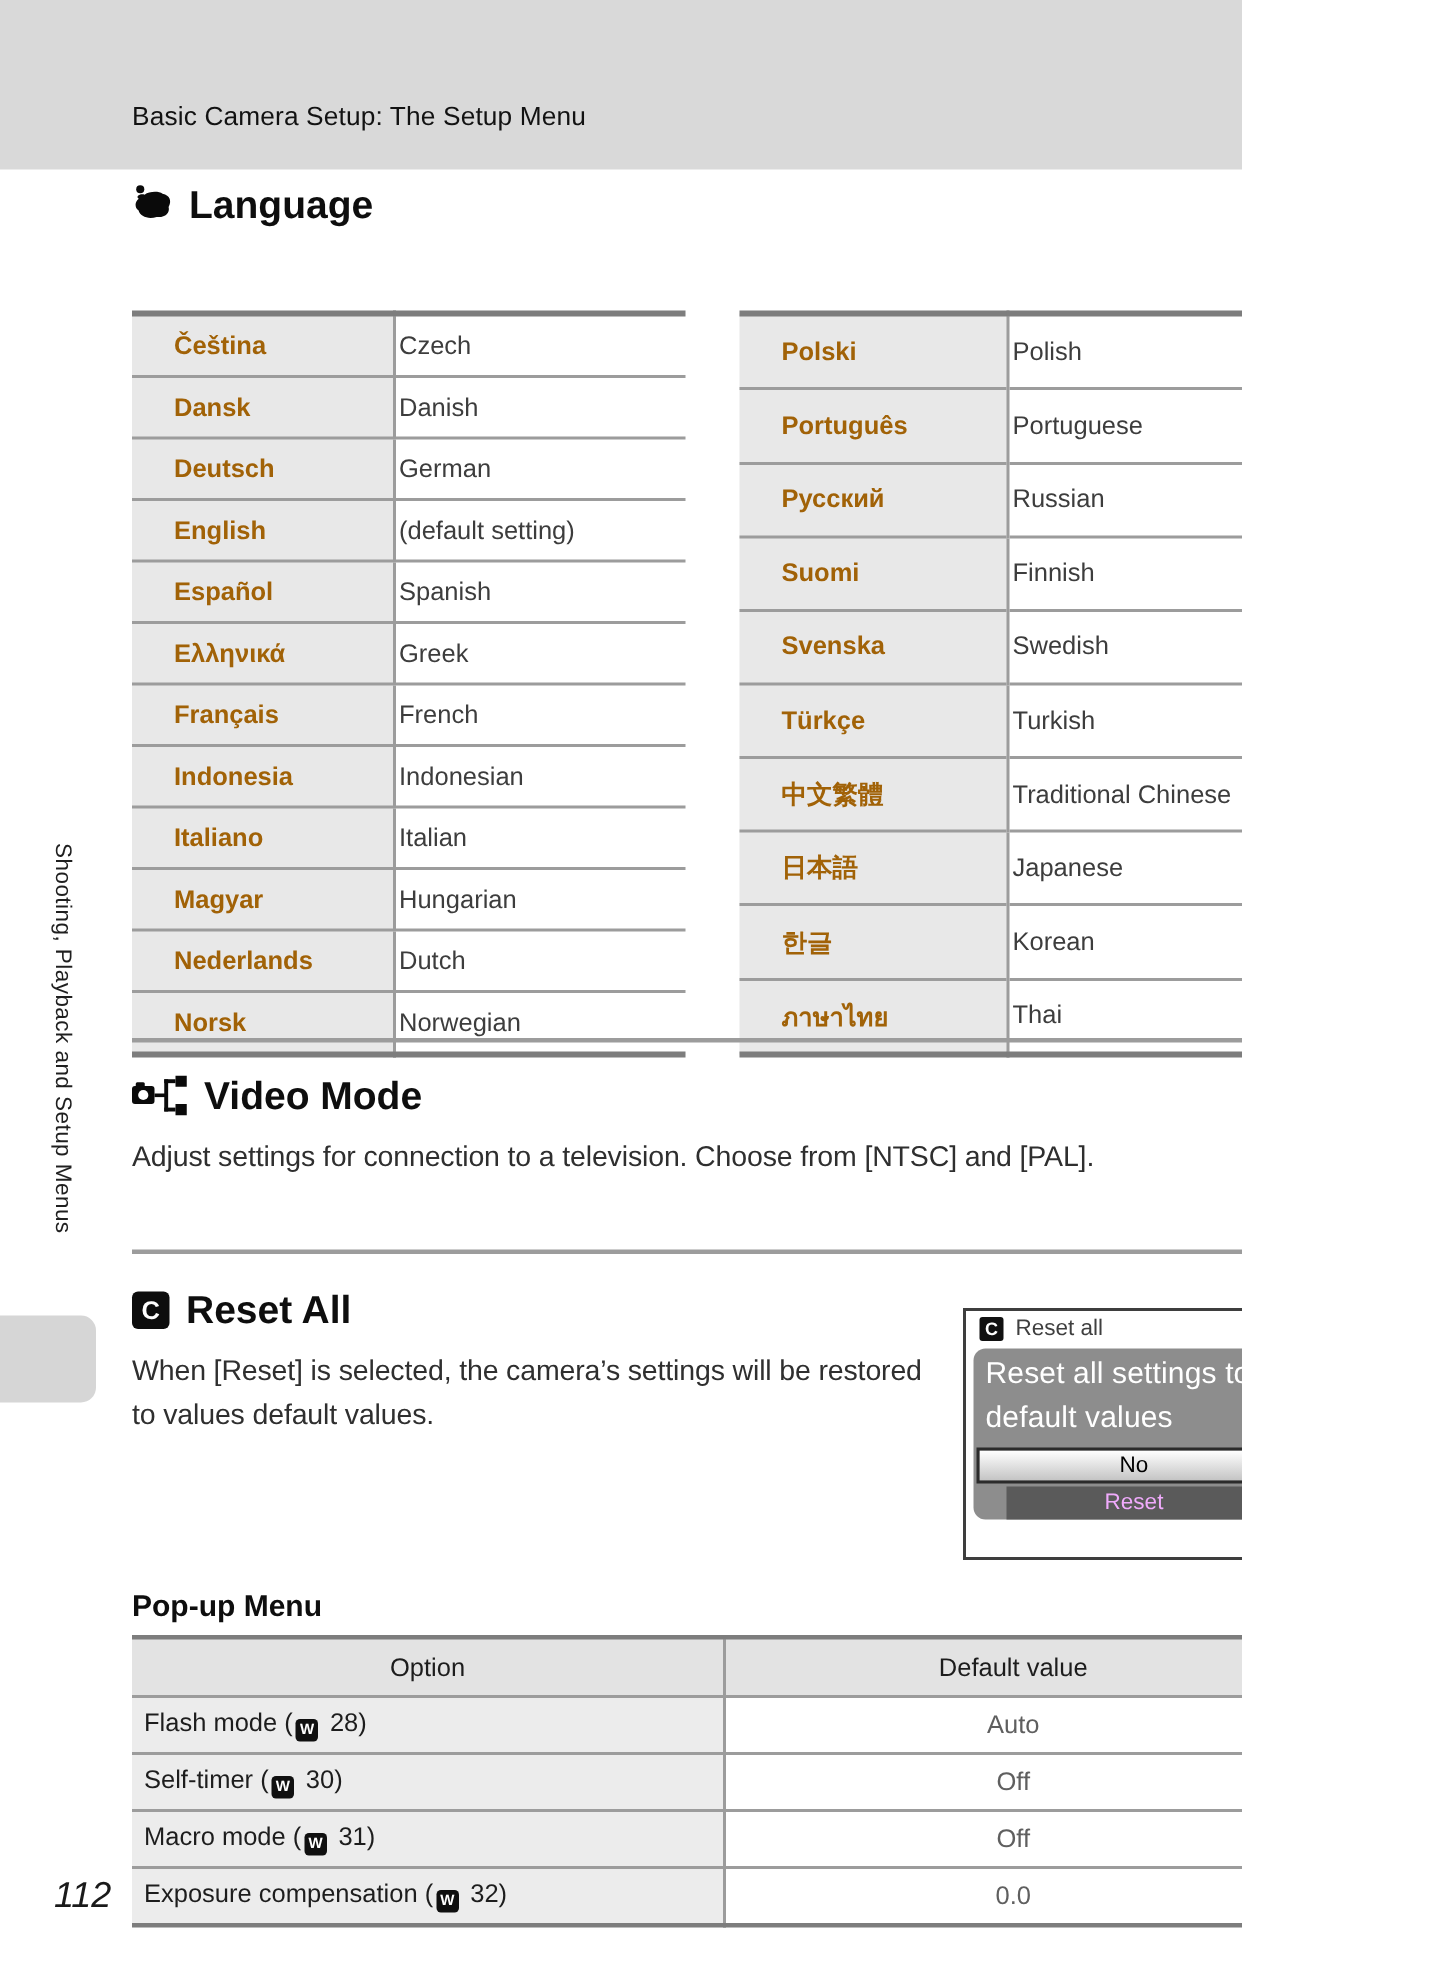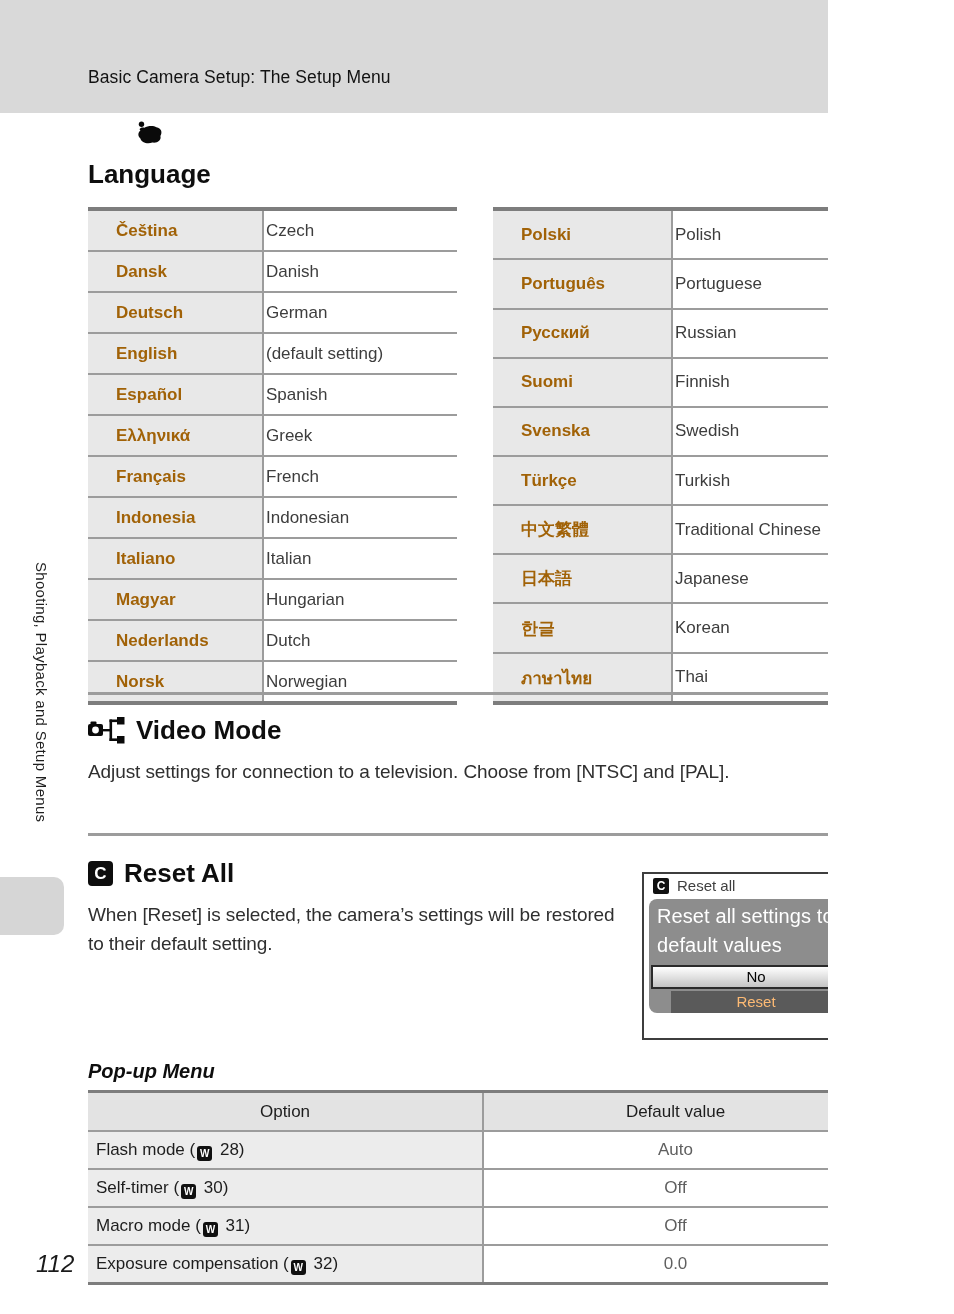--- a/index.html
+++ b/index.html
@@ -9,21 +9,21 @@
     font-family:"Liberation Sans", sans-serif; overflow:hidden;
   }
   
   .header-band { position:absolute; left:0; top:0; width:954px; height:113px; background:#d9d9d9; }
   .header-title { position:absolute; left:88px; top:67px; font-size:17.5px; color:#121212; letter-spacing:0.1px; }
 
   
   .section-heading { position:absolute; display:flex; align-items:center; gap:11px; font-weight:bold; font-size:26px; color:#0e0e0e; }
   .section-desc { position:absolute; left:88px; font-size:19px; color:#2f2f2f; letter-spacing:-0.1px; }
 
-  #lang-heading { left:88px; top:121px;flex-direction:column; }
+  #lang-heading { left:88px; top:121px; }
   #lang-desc { top:166px; }
 
   
   .lang-tables { position:absolute; left:88px; top:207px; width:779px; display:flex; justify-content:space-between; }
   table.lang { border-collapse:collapse; border-top:4px solid #7d7d7d; border-bottom:4px solid #7d7d7d; }
   table.lang-left  { width:369px; }
   table.lang-right { width:374px; }
   table.lang td { height:37px; font-size:17px; }
   table.lang td.native { background:#e8e8e8; font-weight:bold; color:#a16207; padding-left:28px; border-right:2px solid #9c9c9c; }
   table.lang-left  td.native { width:145px; }
@@ -47,24 +47,24 @@
   }
 
   
   .camera-screen { position:absolute; left:642px; top:872px; width:224px; height:164px; border:2px solid #3e3e3e; background:#ffffff; }
   .cs-icon { position:absolute; left:9px; top:4px; width:16px; height:16px; background:#111; color:#fff; font-weight:bold; font-size:12px; text-align:center; line-height:16px; border-radius:2px; }
   .cs-title { position:absolute; left:33px; top:3px; font-size:15px; color:#3f3f3f; }
   .cs-dash { position:absolute; right:7px; top:1px; color:#9a9a9a; font-size:14px; }
   .cs-panel { position:absolute; left:5px; top:25px; width:214px; height:114px; background:#8d8d8d; border-radius:8px; }
   .cs-msg { padding:3px 8px 0 8px; color:#ffffff; font-size:20px; line-height:1.45; letter-spacing:0.1px; }
   .cs-no { position:absolute; left:2px; right:2px; top:66px; height:20px; border:2px solid #2b2b2b; background:linear-gradient(#ffffff,#c4c4c4); color:#000; font-size:15px; text-align:center; line-height:20px; }
-  .cs-reset { position:absolute; left:22px; right:22px; top:92px; height:22px; background:#5a5a5a; color:#fdba74; font-size:15px; text-align:center; line-height:22px; }
-
-  
-  #popup-heading { position:absolute; left:88px; top:1060px; font-size:20px; font-weight:bold; color:#0e0e0e;font-style:italic; }
+  .cs-reset { position:absolute; left:22px; right:22px; top:92px; height:22px; background:#5a5a5a; color:#f0abfc; font-size:15px; text-align:center; line-height:22px; }
+
+  
+  #popup-heading { position:absolute; left:88px; top:1060px; font-size:20px; font-weight:bold; color:#0e0e0e; }
   table.popup { position:absolute; left:88px; top:1090px; width:779px; border-collapse:collapse; border-top:3px solid #7d7d7d; border-bottom:3px solid #7d7d7d; font-size:17px; }
   table.popup th { height:35px; background:#e3e3e3; font-weight:normal; color:#1d1d1d; text-align:center; }
   table.popup th.col-option { width:392px; border-right:2px solid #9c9c9c; }
   table.popup td { height:34px; border-top:2px solid #9c9c9c; }
   table.popup td.option { background:#ececec; padding-left:8px; border-right:2px solid #9c9c9c; color:#1d1d1d; }
   table.popup td.value { text-align:center; color:#5f5f5f; }
   .ref-icon { display:inline-block; width:15px; height:15px; background:#101010; border-radius:3px; color:#fff; font-size:10px; font-weight:bold; text-align:center; line-height:15px; vertical-align:-2px; margin:0 3px 0 2px; }
 
   
   .sidebar-label { position:absolute; left:33px; top:562px; writing-mode:vertical-rl; font-size:15px; color:#1f1f1f; letter-spacing:0.3px; }
@@ -207,21 +207,21 @@
     </span>
     <span>Video Mode</span>
   </div>
   <div class="section-desc" id="video-desc">Adjust settings for connection to a television. Choose from [NTSC] and [PAL].</div>
 
   <div class="divider" id="divider-reset"></div>
   <div class="section-heading" id="reset-heading">
     <span class="square-icon">C</span>
     <span>Reset All</span>
   </div>
-  <div class="section-desc" id="reset-desc">When [Reset] is selected, the camera’s settings will be restored to their default setting.</div>
+  <div class="section-desc" id="reset-desc">When [Reset] is selected, the camera’s settings will be restored to values default values.</div>
 
   <div class="camera-screen">
     <div class="cs-icon">C</div>
     <div class="cs-title">Reset all</div>
     <div class="cs-dash">–</div>
     <div class="cs-panel">
       <div class="cs-msg">Reset all settings to default values</div>
       <div class="cs-no">No</div>
       <div class="cs-reset">Reset</div>
     </div>

